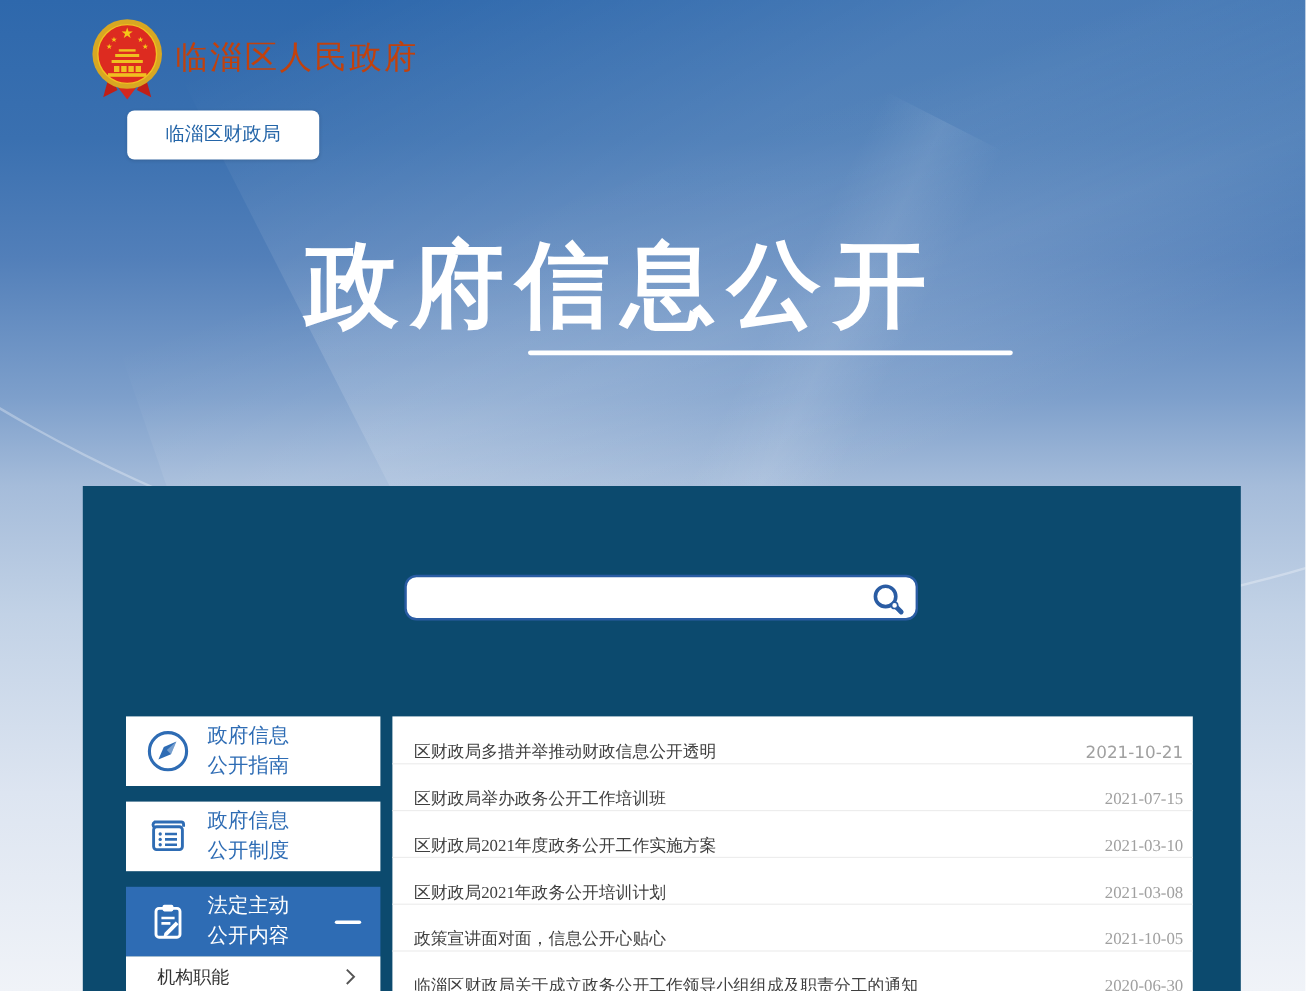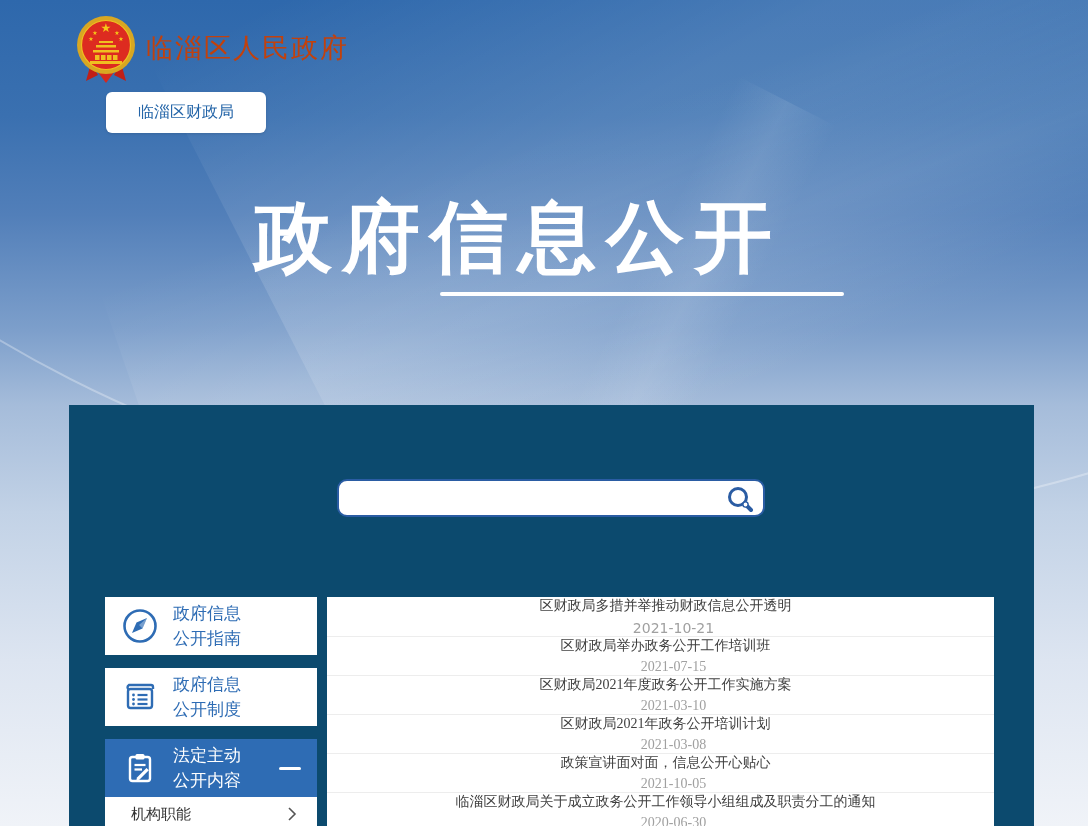--- a/index.html
+++ b/index.html
@@ -56,22 +56,22 @@
   .side-item .lbl{margin-left:14px;font-size:17px;line-height:25px;color:#2e6cb4;font-weight:500;}
   .side-item.active{background:#2e6cb4;margin-bottom:0;}
   .side-item.active .lbl{color:#fff;}
   .minus-bar{position:absolute;right:16px;top:28px;width:22px;height:3px;background:#fff;border-radius:2px;}
   .submenu-item{background:#fff;height:44px;box-sizing:border-box;position:relative;
     padding:8px 0 0 26px;font-size:15px;color:#333;cursor:pointer;}
   .submenu-item .chev{position:absolute;right:20px;top:9px;}
 
   
   .news-list{position:absolute;left:258px;top:192px;width:667px;background:#fff;}
-  .news-row{height:39px;display:flex;align-items:center;padding:0 8px 0 18px;
-    box-sizing:border-box;cursor:pointer;flex-direction:column;}
+  .news-row{height:39px;display:flex;align-items:flex-end;padding:0 8px 0 18px;
+    box-sizing:border-box;cursor:pointer;}
   .news-row + .news-row{border-top:1px solid #ededed;font-family:Liberation Serif, serif;}
   .news-title{flex:1;font-size:14px;color:#3f3f3f;white-space:nowrap;overflow:hidden;
     text-overflow:ellipsis;}
   .news-date{font-size:14px;color:#a0a0a0;margin-left:16px;}
 </style>
 </head>
 <body>
 
 <div class="stage">
 

